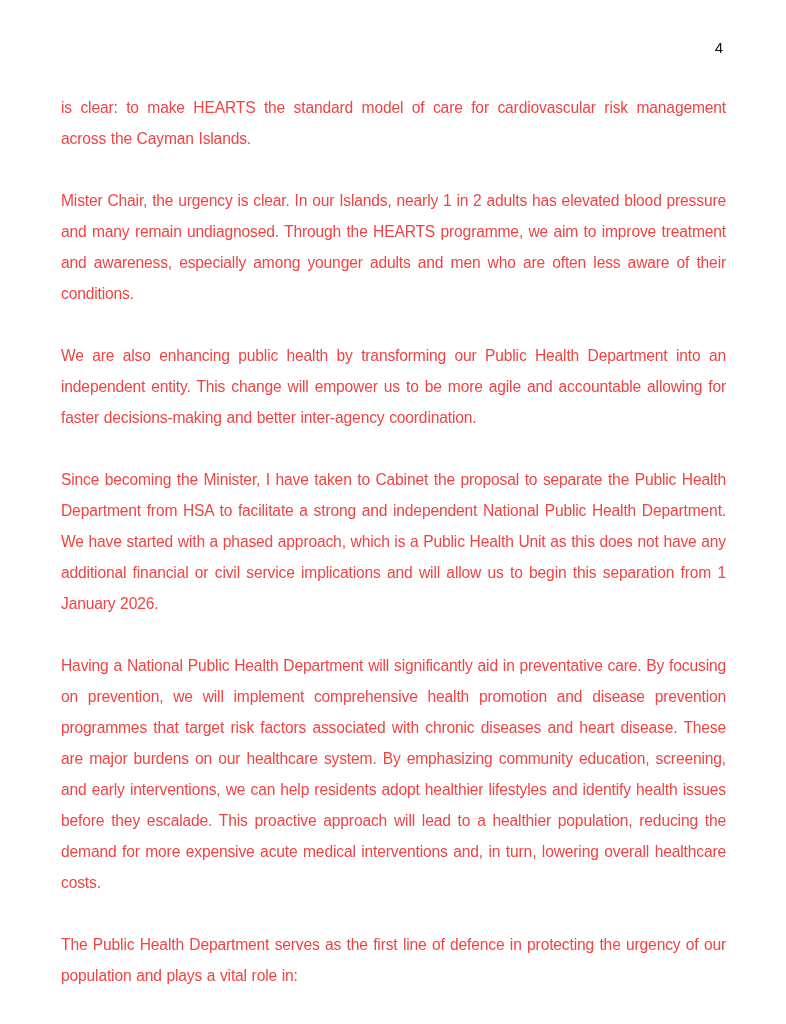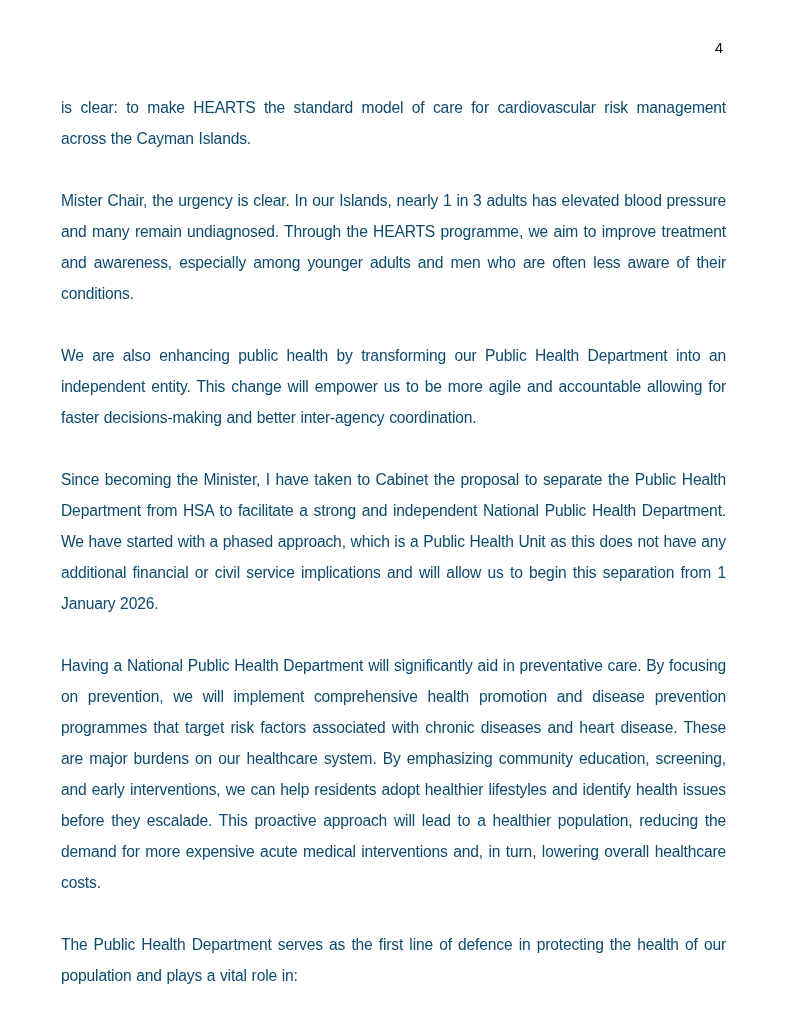--- a/index.html
+++ b/index.html
@@ -29,35 +29,35 @@
   .doc-body {
     width: 665px;
   }
   .para {
     margin: 0 0 31px 0;
     font-size: 15.6px;
     line-height: 31px;
     text-align: justify;
     letter-spacing: -0.15px;
     word-spacing: 0.5px;
-    color: #0c4a6e;
+    color: #ef4444;
   }
   .para:last-child {
     margin-bottom: 0;
   }
   .underline {
     text-underline-offset: 2px;
   }
 </style>
 </head>
 <body>
 
 <div class="page">
   <div class="page-number">4</div>
   <div class="doc-body">
       <p class="para"><span>is clear: to make HEARTS the standard model of care for cardiovascular risk management across the Cayman Islands.</span></p>
-      <p class="para"><span>Mister Chair, the urgency is clear. In our Islands, nearly 1 in 3 adults has elevated blood pressure and many remain undiagnosed. Through the HEARTS programme, we aim to improve treatment and awareness, especially among younger adults and men who are often less aware of their conditions.</span></p>
+      <p class="para"><span>Mister Chair, the urgency is clear. In our Islands, nearly 1 in 2 adults has elevated blood pressure and many remain undiagnosed. Through the HEARTS programme, we aim to improve treatment and awareness, especially among younger adults and men who are often less aware of their conditions.</span></p>
       <p class="para"><span>We are also enhancing public health by transforming our Public Health Department into an independent entity. This change will empower us to be more agile and accountable allowing for faster decisions-making and better inter-agency coordination.</span></p>
       <p class="para"><span>Since becoming the Minister, I have taken to Cabinet the proposal to separate the Public Health Department from HSA to facilitate a strong and independent </span><span class="underline">National</span><span> Public Health Department. We have started with a phased approach, which is a Public Health Unit as this does not have any additional financial or civil service implications and will allow us to begin this separation from 1 January 2026.</span></p>
       <p class="para"><span>Having a National Public Health Department will significantly aid in preventative care. By focusing on prevention, we will implement comprehensive health promotion and disease prevention programmes that target risk factors associated with chronic diseases and heart disease. These are major burdens on our healthcare system. By emphasizing community education, screening, and early interventions, we can help residents adopt healthier lifestyles and identify health issues before they escalade. This proactive approach will lead to a healthier population, reducing the demand for more expensive acute medical interventions and, in turn, lowering overall healthcare costs.</span></p>
-      <p class="para"><span>The Public Health Department serves as the first line of defence in protecting the health of our population and plays a vital role in:</span></p>
+      <p class="para"><span>The Public Health Department serves as the first line of defence in protecting the urgency of our population and plays a vital role in:</span></p>
     </div>
 </div>
 
 </body></html>

